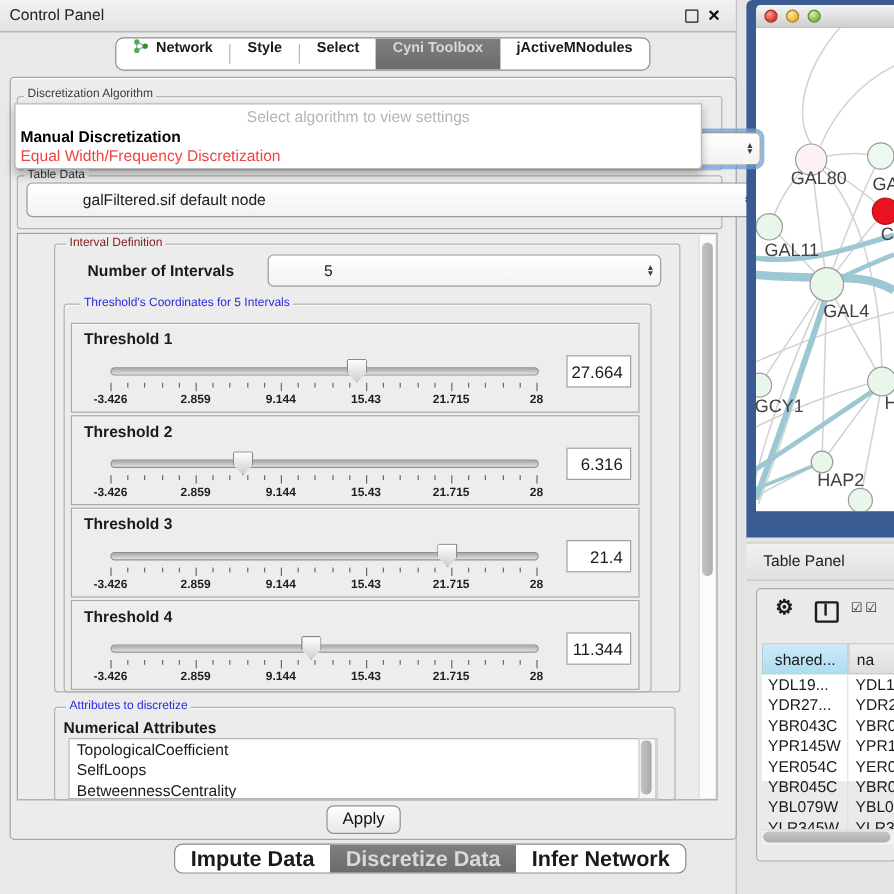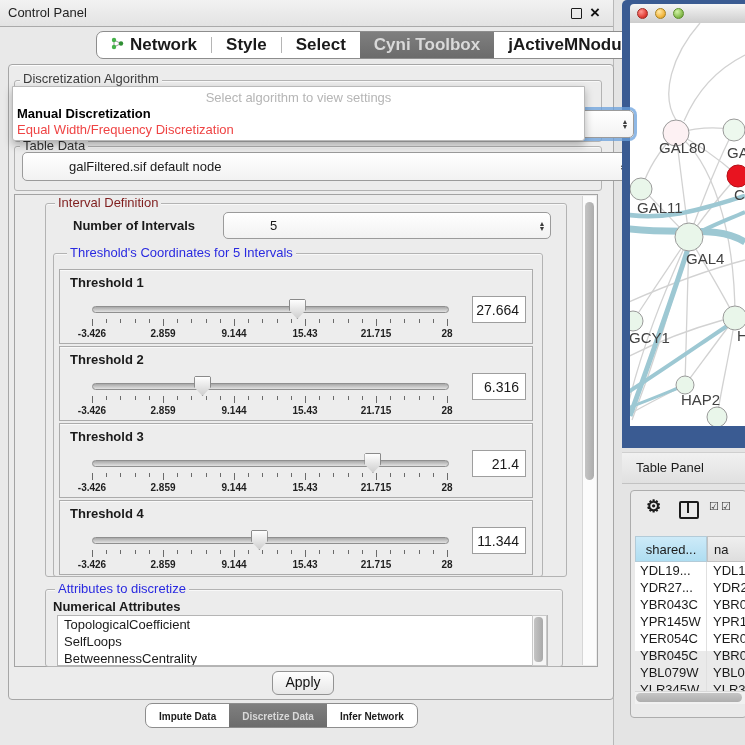--- a/index.html
+++ b/index.html
@@ -11,31 +11,31 @@
   .cp-bg{left:0;top:0;width:613px;height:745px;background:#e9e9e9;border-right:1px solid #b8b8b8;}
   .cp-titlebar{left:0;top:0;width:613px;height:26px;background:linear-gradient(#f2f2f2,#e3e3e3);
                border-bottom:1px solid #aaa;}
   .cp-title{left:8px;top:5px;font-size:13px;color:#222;}
   .float-ic{left:571px;top:8px;width:9px;height:9px;border:1.5px solid #1c1c1c;border-radius:1px;}
   .close-ic{left:590px;top:2px;font-size:17px;font-weight:bold;color:#111;line-height:22px;}
 
   
   .tabbar{left:96px;top:31px;height:26px;display:flex;align-items:stretch;background:#fff;
           border:1px solid #8d8d8d;border-radius:7px;overflow:hidden;}
-  .tab{display:flex;align-items:center;padding:0 14px;font-size:17px;font-weight:600;color:#1a1a1a;}
+  .tab{display:flex;align-items:flex-start;padding:0 14px;font-size:12px;font-weight:600;color:#1a1a1a;}
   .tab.sel{background:linear-gradient(#7f7f7f,#6b6b6b);color:#d9d9d9;}
   .tabsep{width:1px;background:#b5b5b5;margin:5px 0;}
   .nticon{margin-right:6px;display:inline-block;}
 
   
   .outer-panel{left:8px;top:64px;width:604px;height:634px;background:#ececec;
                border:1px solid #a6a6a6;border-radius:4px;box-shadow:inset 0 1px 0 #fdfdfd;}
 
   .groupbox{border:1px solid #b3b3b3;border-radius:3px;box-shadow:inset 0 1px 0 #f8f8f8;}
-  .gtitle{font-size:13px;background:#ececec;padding:0 3px;line-height:14px;}
+  .gtitle{font-size:10px;background:#ececec;padding:0 3px;line-height:14px;}
 
   
   .g1{left:14px;top:80px;width:586px;height:60px;}
   .g1t{left:20px;top:72px;color:#3c3c3c;}
   .combo{background:linear-gradient(#ffffff,#f2f2f2);border:1px solid #9b9b9b;border-radius:5px;
          font-size:13px;display:flex;align-items:center;padding-left:36px;}
   .combo .ctext{padding-left:10px;flex:1;}
   .spin{display:flex;flex-direction:column;align-items:center;justify-content:center;
         width:16px;font-size:7px;line-height:5px;color:#3d3d3d;}
   .algo-combo{left:22px;top:110px;width:574px;height:26px;
@@ -94,21 +94,21 @@
   .attr-vsb{left:517px;top:420px;width:13px;height:49px;background:#f6f6f6;border:1px solid #c9c9c9;}
   .attr-thumb{position:absolute;left:1px;top:1px;width:9px;height:45px;border-radius:4px;
               background:linear-gradient(90deg,#c4c4c4,#a9a9a9);}
 
   .apply-btn{left:272px;top:671px;width:60px;height:22px;background:linear-gradient(#fefefe,#e7e7e7);
              border:1px solid #939393;border-radius:6px;font-size:14px;text-align:center;
              line-height:21px;color:#111;}
 
   .btabs{left:145px;top:703px;height:23px;display:flex;background:#fff;border:1px solid #8d8d8d;
          border-radius:7px;overflow:hidden;}
-  .btab{display:flex;align-items:center;padding:12px 13px;font-size:10px;font-weight:600;}
+  .btab{display:flex;align-items:center;padding:12px 13px;font-size:18px;font-weight:600;}
   .btab.sel{background:linear-gradient(#7f7f7f,#6b6b6b);color:#d9d9d9;}
 
   
   .net-frame{left:622px;top:0;width:123px;height:448px;background:#3a5b92;border-radius:5px 0 0 0;}
   .net-titlebar{left:630px;top:4px;width:115px;height:19px;background:linear-gradient(#f5f5f5,#cdcdcd);
                 border-radius:4px 0 0 0;border-bottom:1px solid #9a9a9a;}
   .light{position:absolute;top:4px;width:11px;height:11px;border-radius:50%;}
   .l-red{left:7px;background:radial-gradient(circle at 35% 30%,#ff9a93,#e3433b 60%,#b21f18);border:1px solid #9e2a24;box-sizing:border-box;}
   .l-yellow{left:25px;background:radial-gradient(circle at 35% 30%,#ffe9a8,#f3b843 60%,#c98f1c);border:1px solid #a8811f;box-sizing:border-box;}
   .l-green{left:43px;background:radial-gradient(circle at 35% 30%,#d2f3a6,#8cc054 60%,#5d8f2c);border:1px solid #5d8f2c;box-sizing:border-box;}

